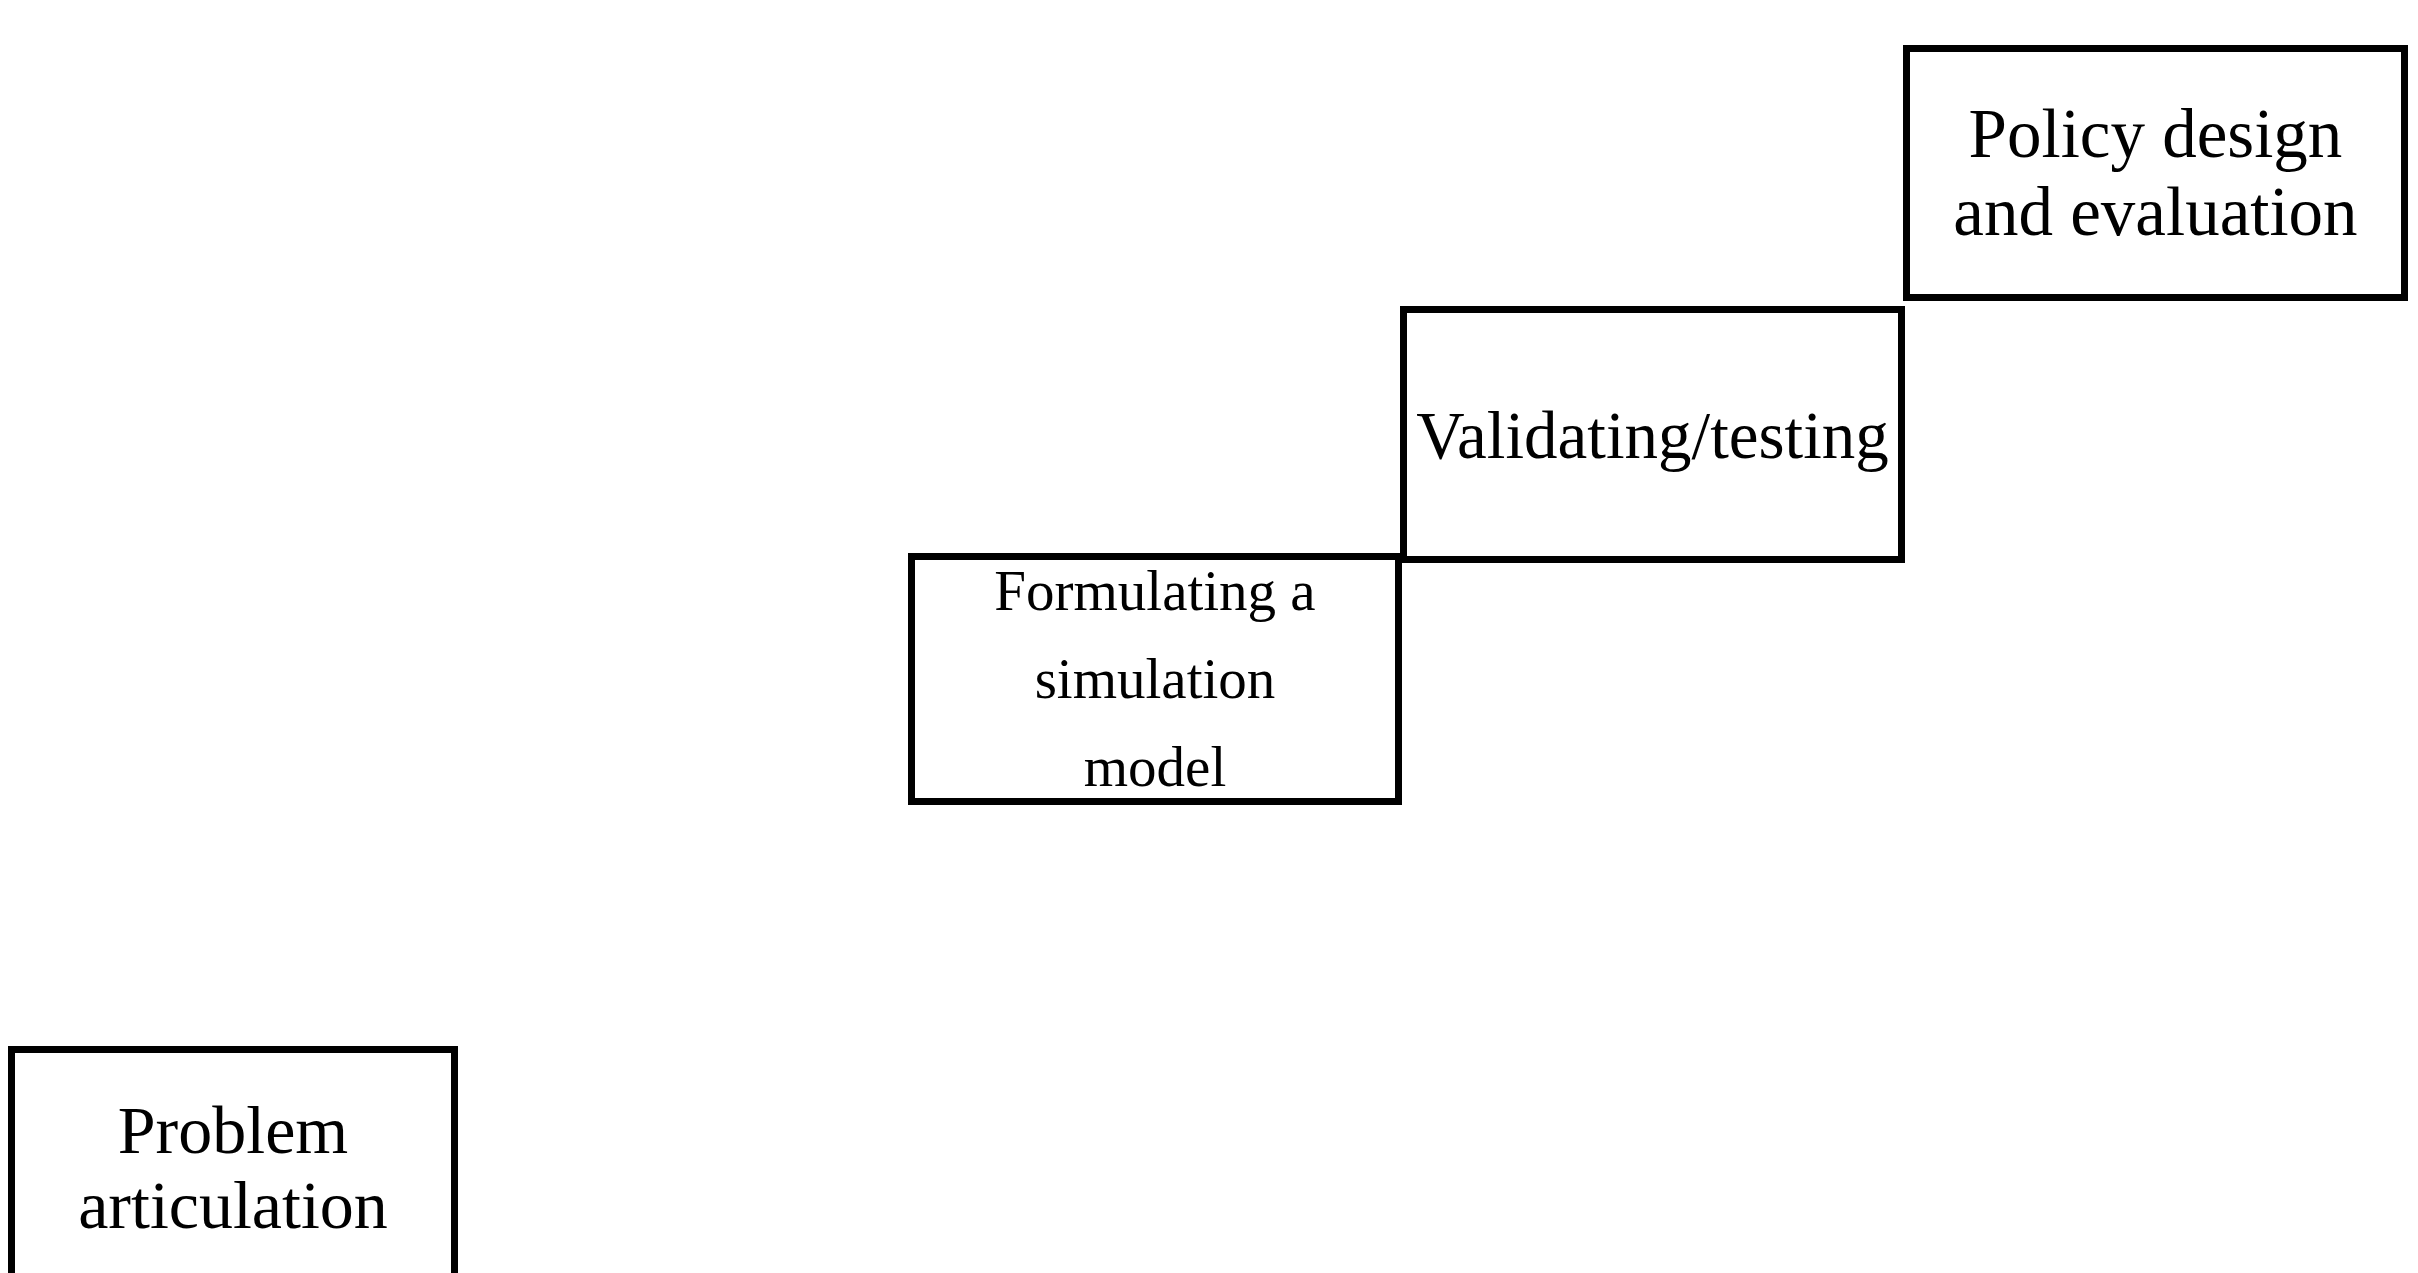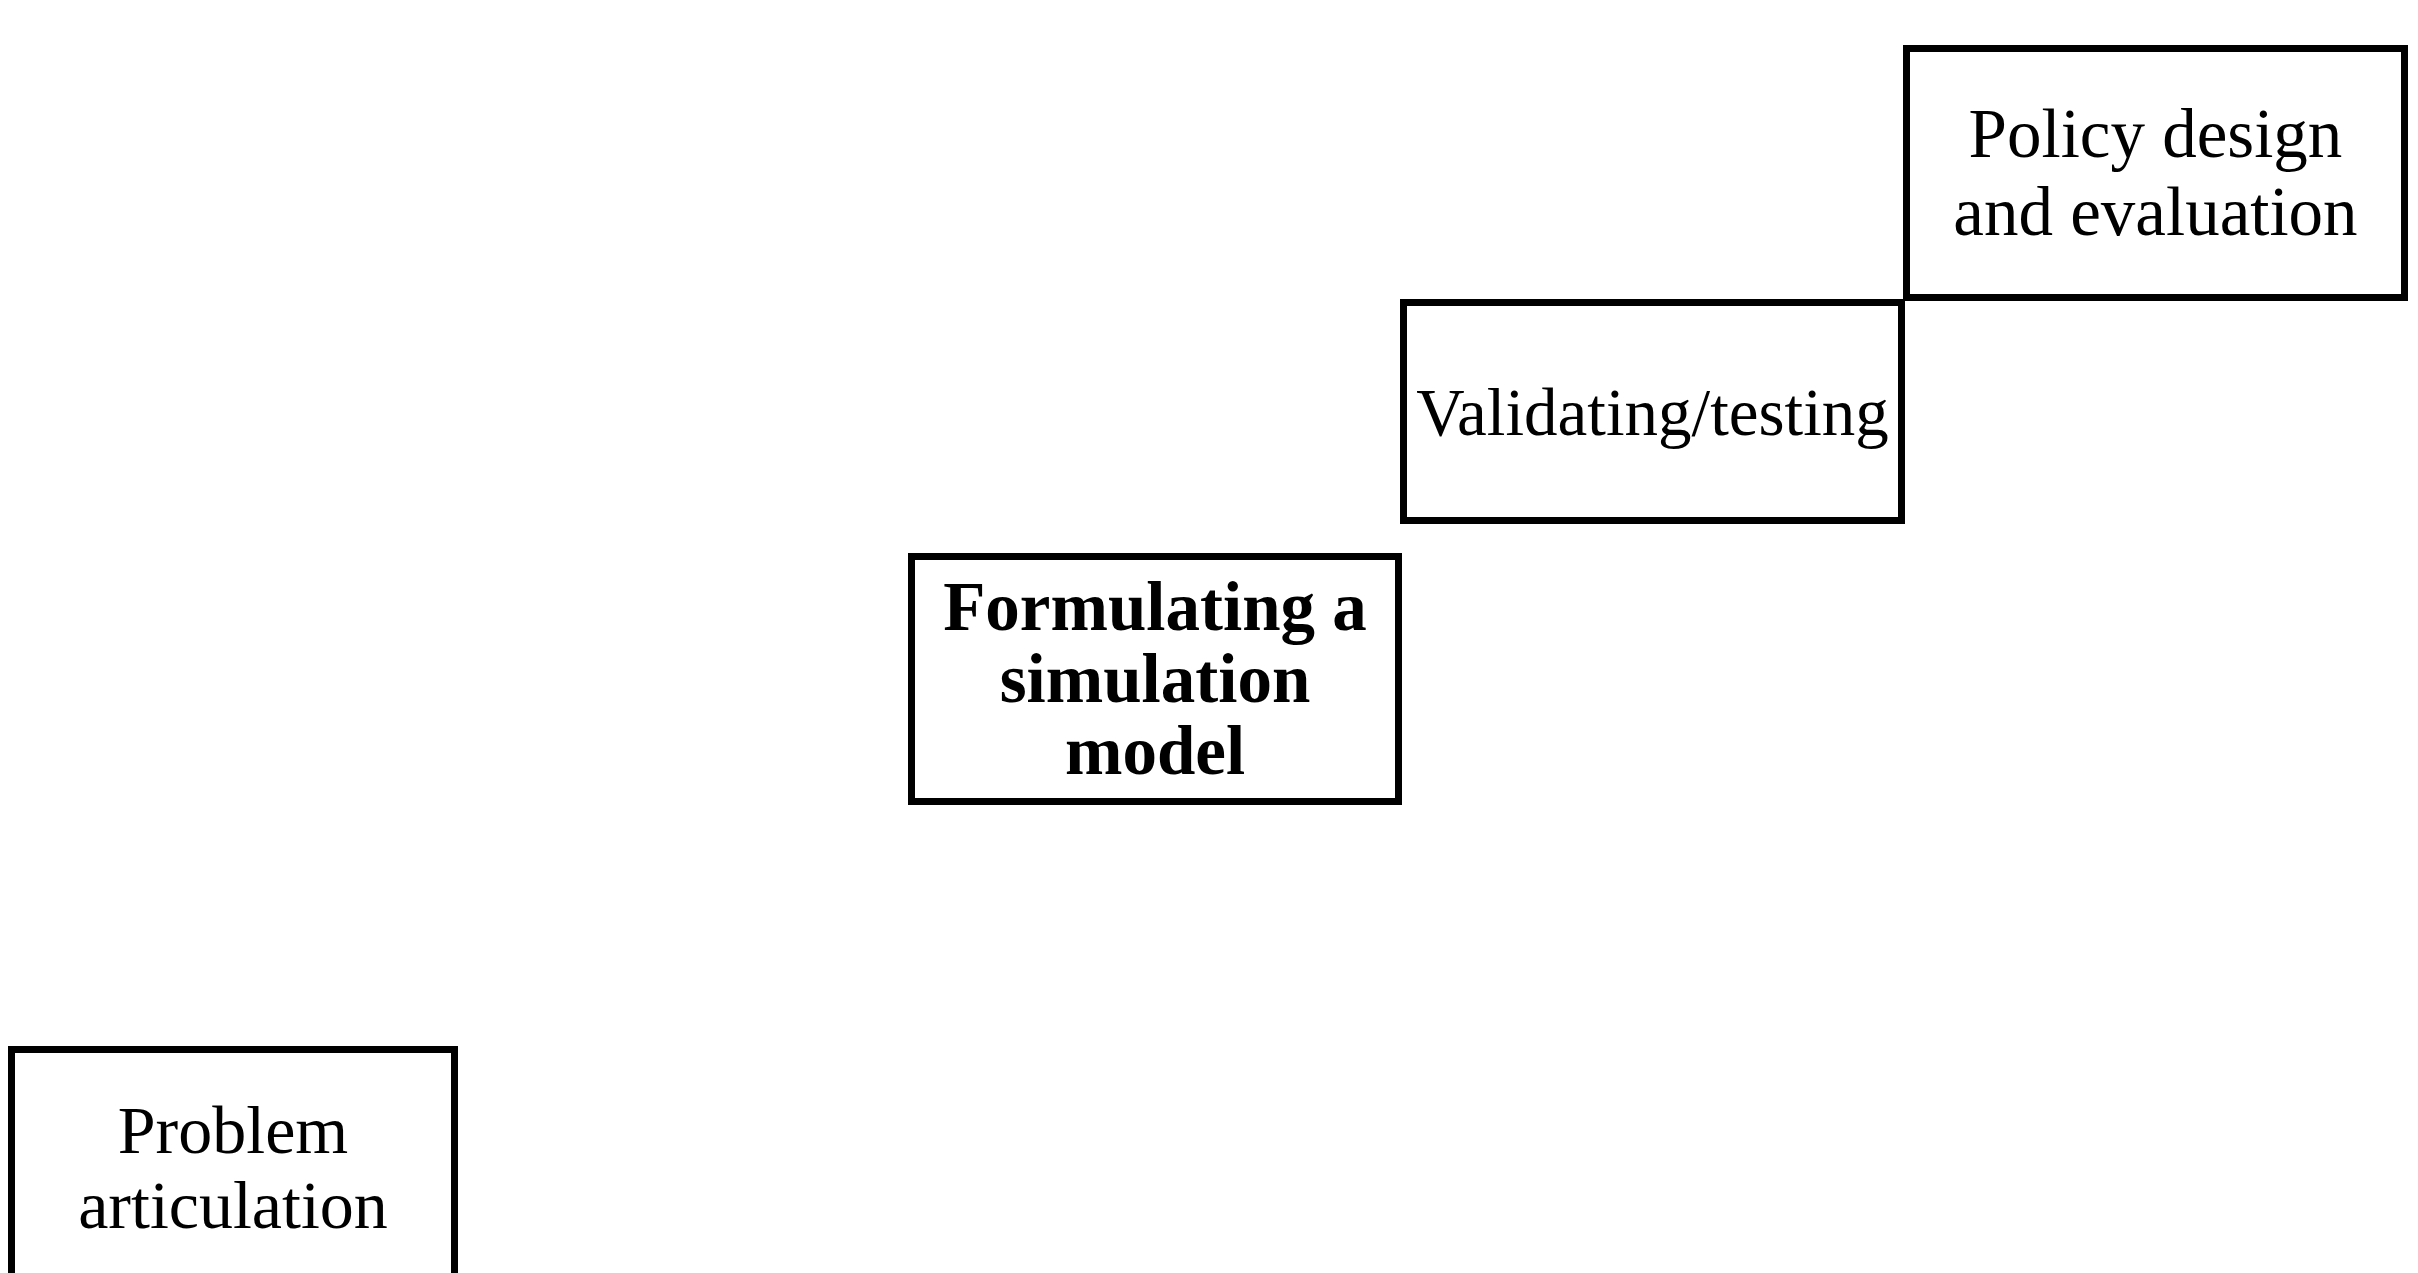--- a/index.html
+++ b/index.html
@@ -37,26 +37,26 @@
     line-height: 75px;
     font-weight: 400;
     white-space: pre-line;
     letter-spacing: 0px;
   }
 
   
   #step-1 { left: 8px;    top: 1013px; width: 450px; height: 243px; z-index: 5; }
   #step-2 { left: 458px;  top: 768px;  width: 450px; height: 246px; z-index: 4; }
   #step-3 { left: 908px;  top: 520px;  width: 494px; height: 252px; z-index: 3; }
-  #step-4 { left: 1400px; top: 266px;  width: 505px; height: 225px; z-index: 2; }
+  #step-4 { left: 1400px; top: 273px;  width: 505px; height: 257px; z-index: 2; }
   #step-5 { left: 1903px; top: 12px;   width: 505px; height: 256px; z-index: 1; }
 
   #step-4 .step-label { font-size: 67px; line-height: 80px; }
   #step-5 .step-label { font-size: 69px; line-height: 78px; }
-  #step-3 .step-label { font-size: 69px; line-height: 72px; font-weight: bold; }
+  #step-3 .step-label { font-size: 57px; line-height: 88px; }
 </style>
 </head>
 <body>
 
 <div id="diagram-canvas">
 
   <div class="step-box" id="step-1">
     <span class="step-label">Problem
 articulation</span>
   </div>

